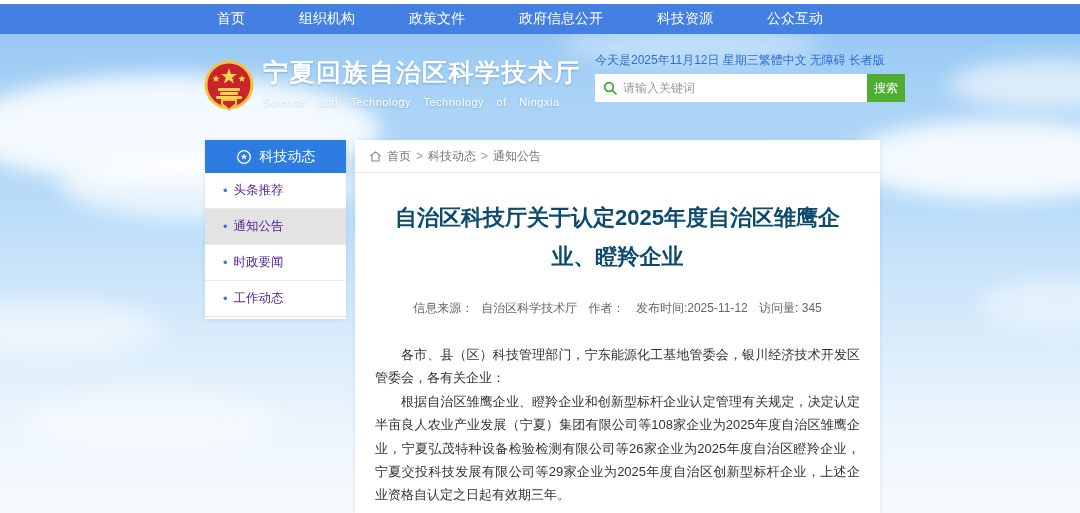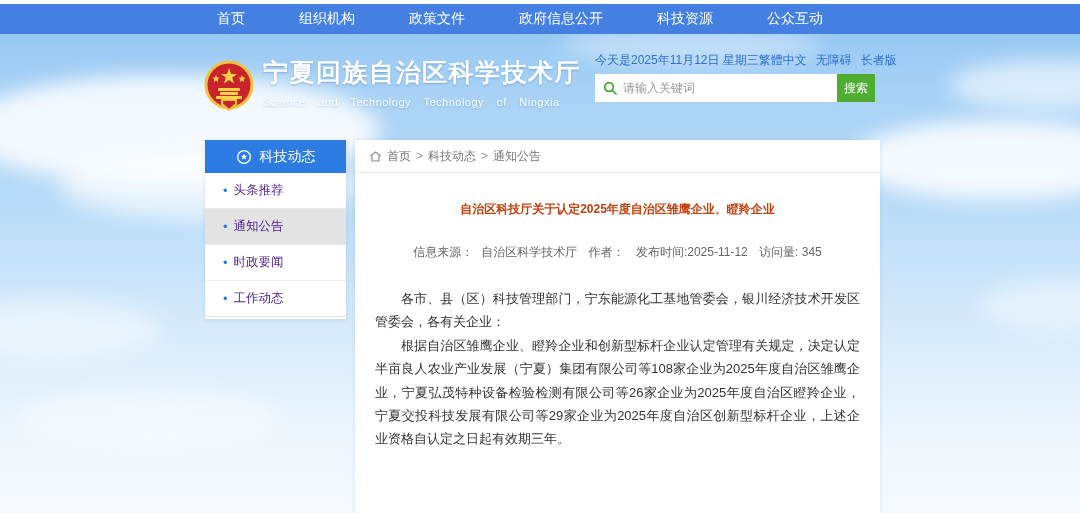--- a/index.html
+++ b/index.html
@@ -27,24 +27,24 @@
   .nav-item { color:#ffffff; font-size:14px; cursor:pointer; white-space:nowrap; }
 
   
   .emblem { position:absolute; left:204px; top:60px; width:50px; height:56px; }
   .site-title-block { position:absolute; left:263px; top:56px; width:290px; }
   .site-title { color:#ffffff; font-size:25px; font-weight:bold; letter-spacing:1.5px; text-shadow:0 1px 2px rgba(40,90,160,.35); white-space:nowrap; }
   .site-subtitle { color:#ffffff; font-size:11px; margin-top:7px; letter-spacing:.5px; word-spacing:9px; text-shadow:0 1px 2px rgba(40,90,160,.3); white-space:nowrap; }
 
   .date-row { position:absolute; left:595px; top:52px; width:283px; display:flex; align-items:center; font-size:12px; color:#2e6ed2; }
   .date-text { white-space:nowrap; }
-  .lang-links { margin-left:auto; display:flex; gap:9px;text-align:center; }
+  .lang-links { margin-left:auto; display:flex; gap:3px;text-align:center; }
   .lang-link { color:#2e6ed2; cursor:pointer; white-space:nowrap; }
 
-  .search-box { position:absolute; left:595px; top:74px; width:280px; height:28px; display:flex; }
+  .search-box { position:absolute; left:595px; top:74px; width:310px; height:28px; display:flex; }
   .search-input-wrap { flex:1; background:#ffffff; display:flex; align-items:center; padding:0 8px; }
   .search-input { border:none; outline:none; flex:1; font-size:12px; color:#333; background:transparent; margin-left:6px; font-family:inherit; }
   .search-input::placeholder { color:#999; }
   .search-btn { width:38px; height:28px; background:#4fae31; color:#fff; font-size:12px; border:none; cursor:pointer; font-family:inherit; }
 
   
   .sidebar { position:absolute; left:205px; top:140px; width:141px; background:#ffffff; box-shadow:0 1px 4px rgba(90,130,180,.18); padding-bottom:2px; }
   .sidebar-header { height:33px; background:#2d7ce2; color:#ffffff; font-size:14px; display:flex; align-items:center; justify-content:center; gap:8px; }
   .sidebar-menu { list-style:none; }
   .sidebar-item { height:36px; display:flex; align-items:center; padding-left:18px; font-size:12.5px; color:#4c1d95; cursor:pointer; border-bottom:1px solid #ededed; position:relative; }
@@ -52,21 +52,21 @@
   .sidebar-item::before { content:"•"; color:#2d7ce2; margin-right:6px; font-size:13px; }
   .sidebar-item.active { background:#e3e3e3; }
 
   
   .main-panel { position:absolute; left:355px; top:140px; width:525px; height:373px; background:#ffffff; box-shadow:0 1px 4px rgba(90,130,180,.18); }
   .breadcrumb { height:33px; display:flex; align-items:center; padding-left:14px; font-size:12px; color:#777; border-bottom:1px solid #e9e9e9; gap:5px; }
   .crumb { cursor:pointer; }
   .crumb-sep { color:#999; }
 
   .article { padding:0 20px; }
-  .article-title { margin-top:26px; text-align:center; font-size:12px; font-weight:bold; color:#c2410c; line-height:1.75; }
+  .article-title { margin-top:26px; text-align:center; font-size:22px; font-weight:bold; color:#0c4a6e; line-height:1.75; }
   .article-title span { display:block; }
   .article-meta { margin-top:24px; text-align:center; font-size:12px; color:#666; }
   .article-meta span { margin:0 4px; }
   .article-body { margin-top:26px; font-size:13px; color:#333; line-height:1.8; text-align:justify; }
   .article-body p { text-indent:2em; }
 </style>
 </head>
 <body>
 
 <div class="cloud c1"></div>

